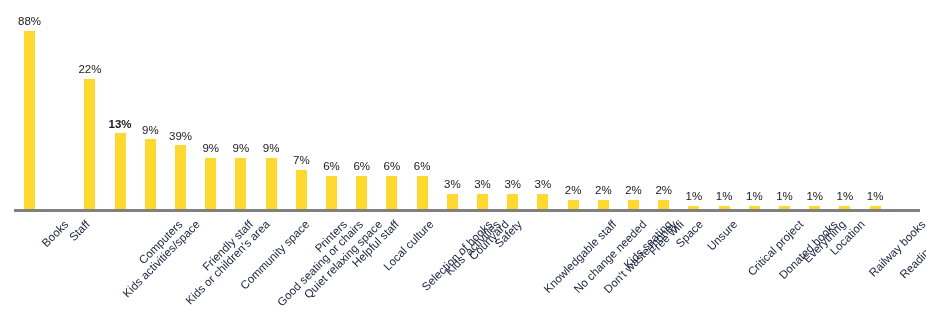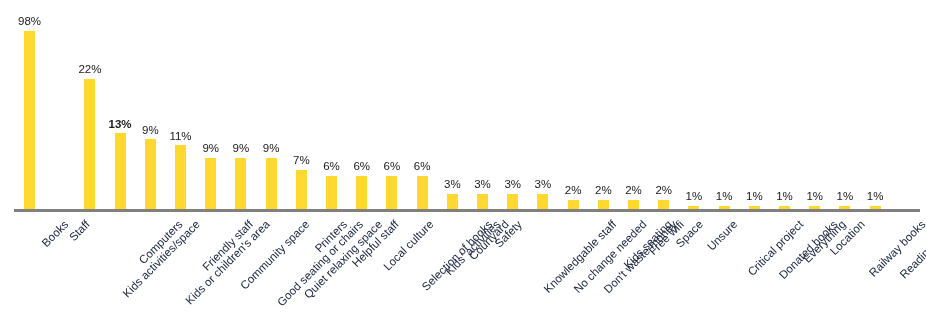--- a/index.html
+++ b/index.html
@@ -78,37 +78,37 @@
   }
 </style>
 </head>
 <body>
 
 <div id="chart-root">
 
   <div class="plot-area">
       <div class="bar-column" style="left: 24px; height: 209px;">
         <div class="bar" title="Books: 30%" style="height: 181.5px; background: rgb(255, 217, 47);"></div>
-        <div class="bar-value" style="bottom: 184.5px; color: rgb(26, 26, 26);">98%</div>
+        <div class="bar-value" style="bottom: 184.5px; color: rgb(26, 26, 26);">88%</div>
       </div>
       <div class="bar-column" style="left: 84.4px; height: 209px;">
         <div class="bar" title="Kids activities/space: 22%" style="height: 133.1px; background: rgb(255, 217, 47);"></div>
         <div class="bar-value" style="bottom: 136.1px; color: rgb(26, 26, 26);">22%</div>
       </div>
       <div class="bar-column" style="left: 114.6px; height: 209px; font-weight: bold;">
         <div class="bar" title="Computers: 13%" style="height: 78.65px; background: rgb(255, 217, 47);"></div>
         <div class="bar-value" style="bottom: 81.65px; color: rgb(26, 26, 26);">13%</div>
       </div>
       <div class="bar-column" style="left: 144.8px; height: 209px;">
         <div class="bar" title="Kids or children's area: 12%" style="height: 72.6px; background: rgb(255, 217, 47);"></div>
         <div class="bar-value" style="bottom: 75.6px; color: rgb(26, 26, 26);">9%</div>
       </div>
       <div class="bar-column" style="left: 175px; height: 209px;">
         <div class="bar" title="Friendly staff: 11%" style="height: 66.55px; background: rgb(255, 217, 47);"></div>
-        <div class="bar-value" style="bottom: 69.55px; color: rgb(26, 26, 26);">11%</div>
+        <div class="bar-value" style="bottom: 69.55px; color: rgb(26, 26, 26);">39%</div>
       </div>
       <div class="bar-column" style="left: 205.2px; height: 209px;">
         <div class="bar" title="Community space: 9%" style="height: 54.45px; background: rgb(255, 217, 47);"></div>
         <div class="bar-value" style="bottom: 57.45px; color: rgb(26, 26, 26);">9%</div>
       </div>
       <div class="bar-column" style="left: 235.4px; height: 209px;">
         <div class="bar" title="Good seating or chairs: 9%" style="height: 54.45px; background: rgb(255, 217, 47);"></div>
         <div class="bar-value" style="bottom: 57.45px; color: rgb(26, 26, 26);">9%</div>
       </div>
       <div class="bar-column" style="left: 265.6px; height: 209px;">

